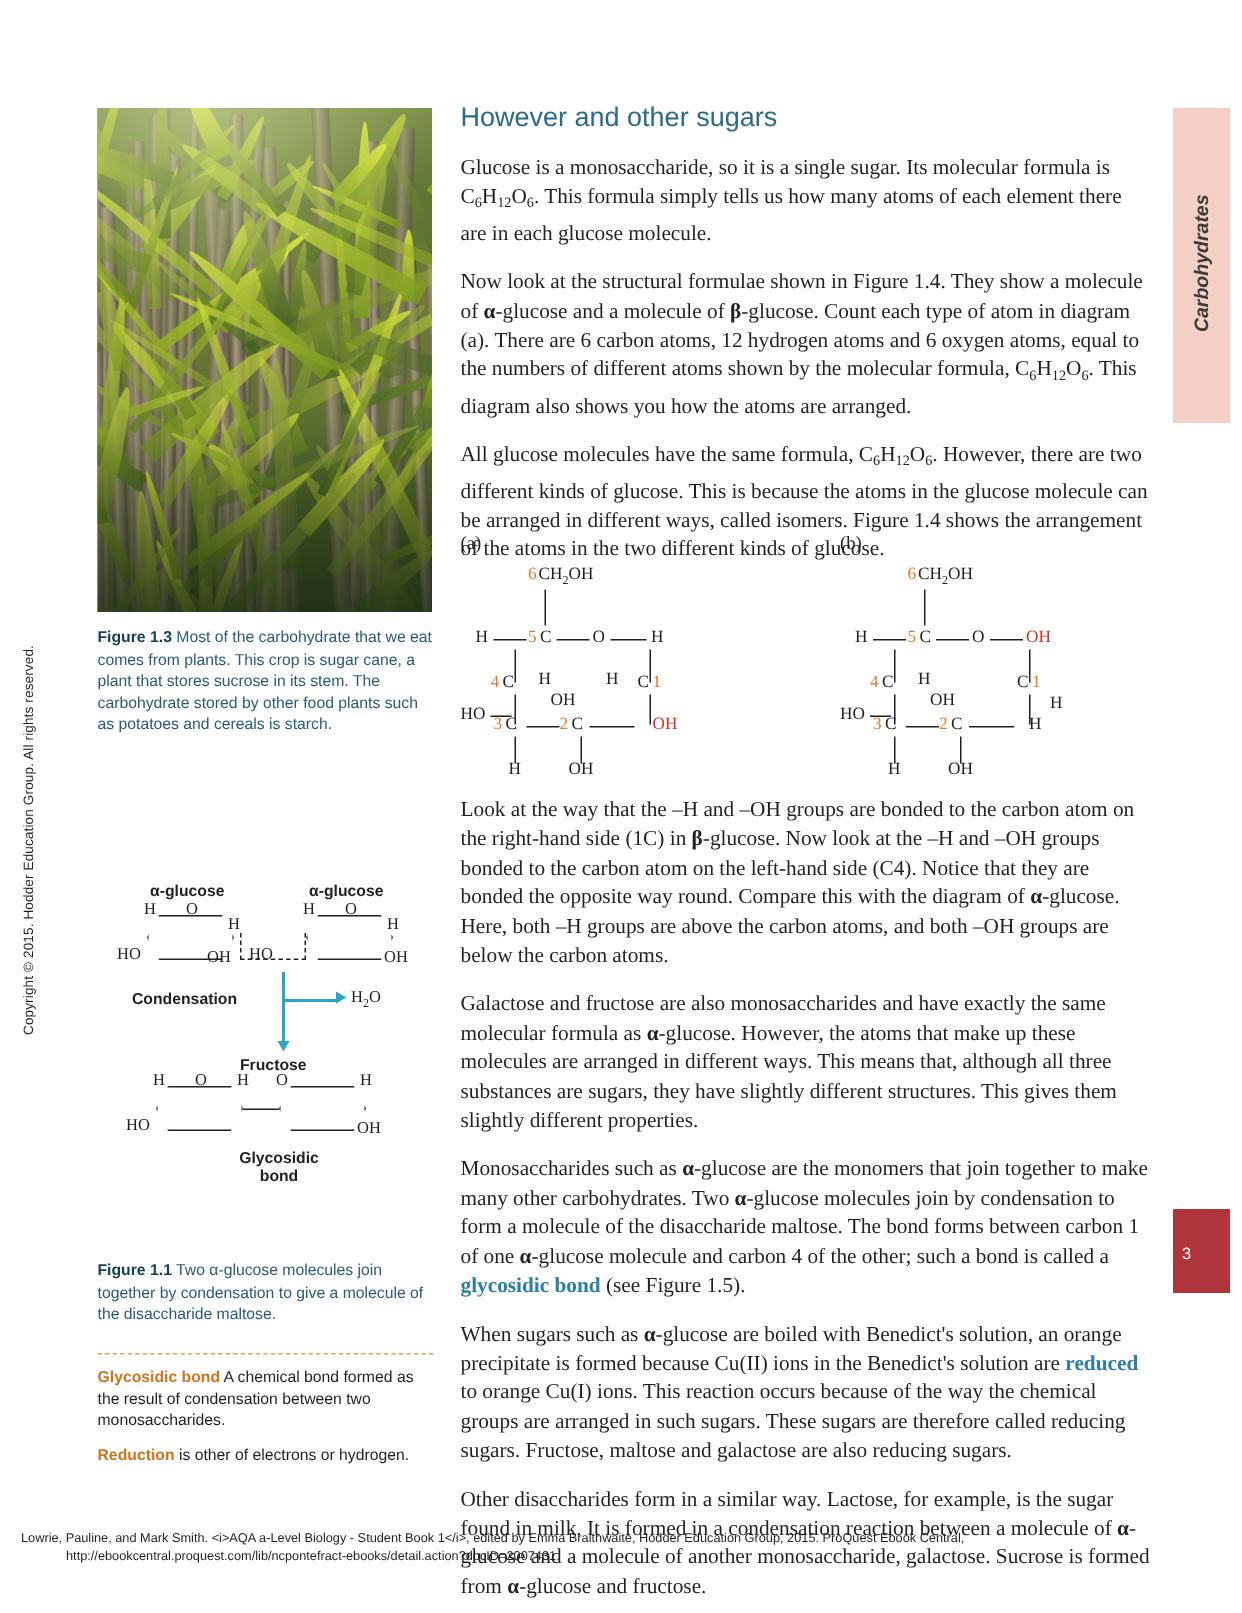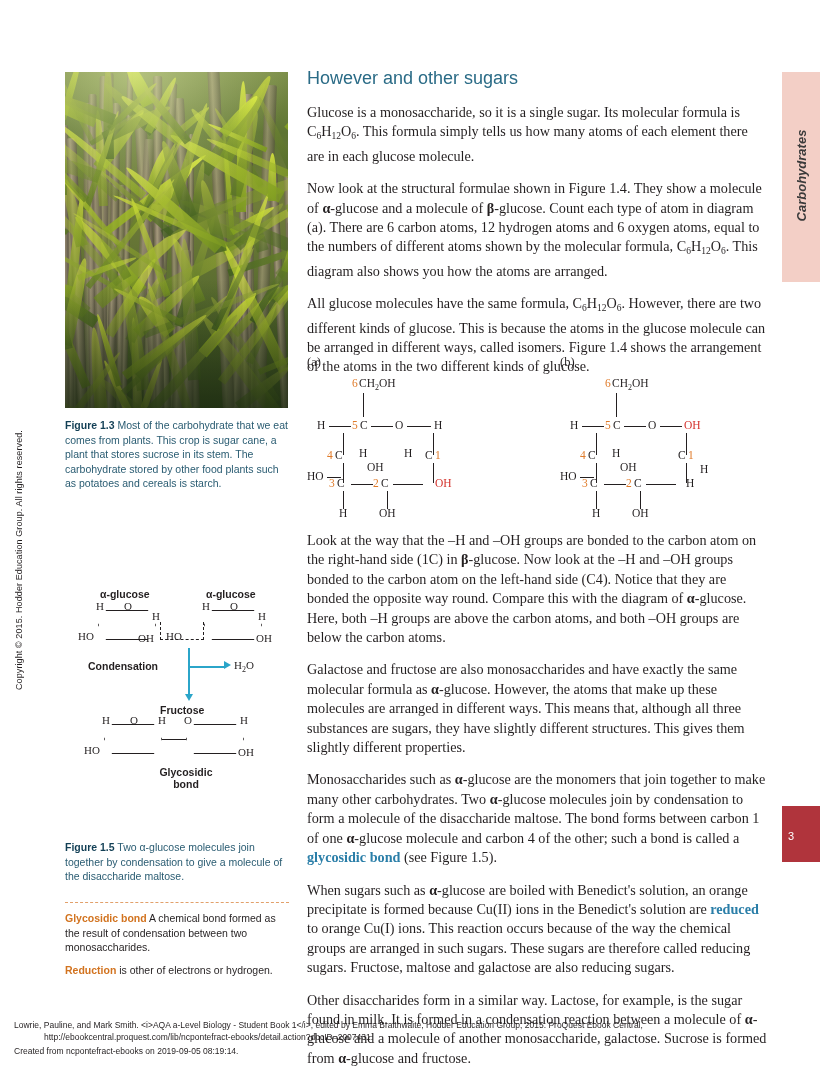--- a/index.html
+++ b/index.html
@@ -441,21 +441,21 @@
     <div class="lbl" style="left:80px; top:126px;">H</div>
     <div class="lbl" style="left:106px; top:126px;">O</div>
     <div class="lbl" style="left:162px; top:126px;">H</div>
     <div class="lbl" style="left:6px; top:156px;">HO</div>
     <div class="lbl" style="left:160px; top:158px;">OH</div>
 
     <div class="blbl" style="left:58px; top:178px; text-align:center; width:100px;">Glycosidic<br>bond</div>
   </div>
 
   <div class="caption" style="left:65px; top:840px; width:224px;">
-    <b>Figure 1.5</b>
+    <b>Figure 1.1</b>
     <span>Two α-glucose molecules join together by condensation to give a molecule of the disaccharide maltose.</span>
   </div>
 
   <div class="keyterms">
     <p>
       <span class="term">Glycosidic bond</span>
       <span>A chemical bond formed as the result of condensation between two monosaccharides.</span>
     </p>
     <p>
       <span class="term">Reduction</span>
@@ -621,16 +621,15 @@
       of <span class="bold">α</span>-glucose and a molecule of another monosaccharide, galactose. Sucrose
       is formed from <span class="bold">α</span>-glucose and fructose.
     </p>
   </div>
 
   <div class="footer">
     <div>
       Lowrie, Pauline, and Mark Smith. &lt;i&gt;AQA a-Level Biology - Student Book 1&lt;/i&gt;, edited by Emma Braithwaite, Hodder Education Group, 2015. ProQuest Ebook Central,
     </div>
     <div class="indent">http://ebookcentral.proquest.com/lib/ncpontefract-ebooks/detail.action?docID=2007431.</div>
-    <div class="created">Created from ncpontefract-ebooks on 2019-09-05 08:19:14.</div>
   </div>
 
 </div>
 
 </body></html>

